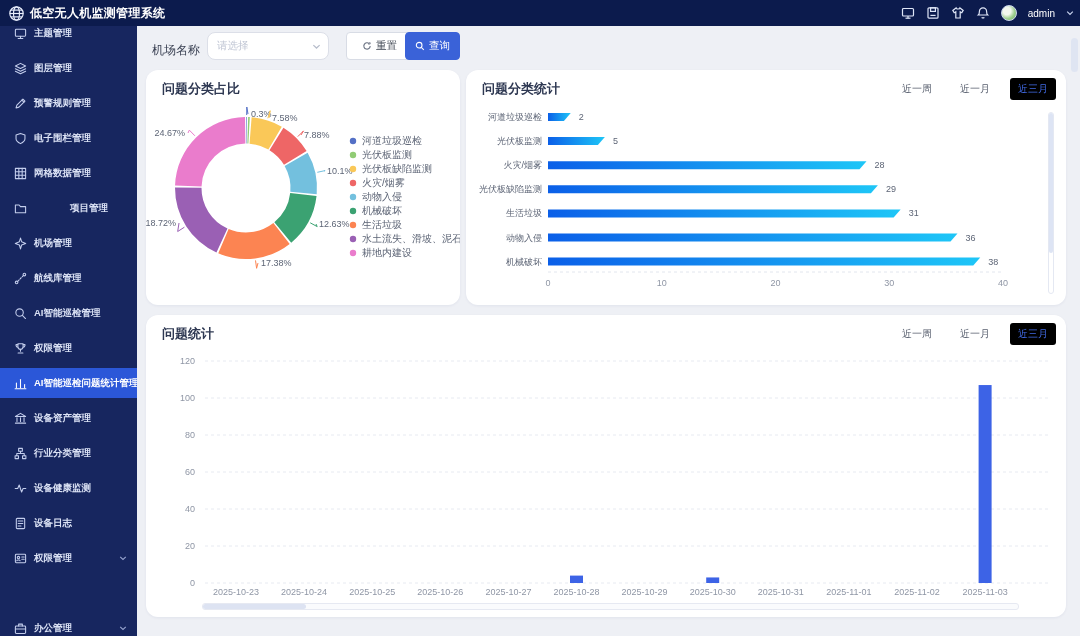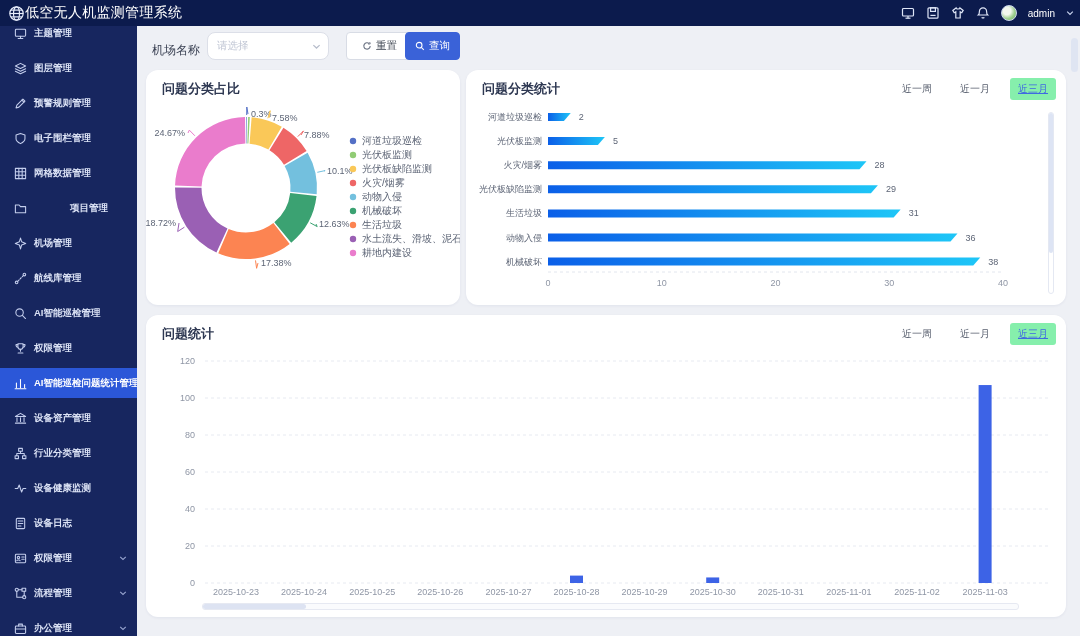--- a/index.html
+++ b/index.html
@@ -3,21 +3,21 @@
 <meta charset="utf-8">
 <style>
   * { margin:0; padding:0; box-sizing:border-box; }
   html,body { width:1080px; height:636px; overflow:hidden; }
   body { font-family:"Liberation Sans","DejaVu Sans",sans-serif; background:#eef0f5; position:relative; }
   svg { display:block; font-family:inherit; }
 
   
   .header { position:absolute; left:0; top:0; width:1080px; height:26px; background:#0c1b4d; display:flex; align-items:center; z-index:30; }
   .logo { margin-left:8px; display:flex; align-items:center; }
-  .app-title { color:#fff; font-size:14px; font-weight:normal; letter-spacing:.3px; }
+  .app-title { color:#fff; font-size:12px; font-weight:bold; margin-left:5px; letter-spacing:.3px; }
   .header-right { position:absolute; right:6px; top:0; height:26px; display:flex; align-items:center; gap:11px; }
   .hicon { width:14px; height:14px; color:#dfe6f7; cursor:pointer; }
   .avatar { width:16px; height:16px; border-radius:50%; background:radial-gradient(circle at 35% 35%, #f2f8ee 0 30%, #9ed08f 60%, #6fae62); border:1px solid #cdd8ef; }
   .admin-name { color:#fff; font-size:10px; }
   .chev { width:8px; height:8px; color:#c9d3ee; }
 
   
   .sidebar { position:absolute; left:0; top:26px; width:137px; height:610px; background:#17265f; overflow:hidden; z-index:20; }
   .side-item { position:absolute; left:0; width:137px; height:30px; display:flex; align-items:center; cursor:pointer; color:#dbe2f5; }
   .side-item .sicon { width:13px; height:13px; margin-left:14px; color:#c3cdec; flex:none; }
@@ -37,21 +37,21 @@
   .btn-reset { left:209px; width:67px; background:#fff; border:1px solid #d8dce5; color:#3c434f; }
   .btn-query { left:268px; width:55px; background:#3a62d8; border:1px solid #3a62d8; color:#fff; }
 
   .card { position:absolute; background:#fff; border-radius:12px; box-shadow:0 1px 3px rgba(20,40,100,.06); overflow:hidden;padding-left:32px; }
   #card-pie  { left:9px;   top:44px;  width:314px; height:235px; }
   #card-hbar { left:329px; top:44px;  width:600px; height:235px; }
   #card-vbar { left:9px;   top:289px; width:920px; height:302px; }
   .card-title { position:absolute; left:16px; top:10px; font-size:13px; font-weight:600; color:#2e3852; z-index:2; }
   .tabs { position:absolute; right:10px; top:8px; display:flex; align-items:center; gap:12px; z-index:2; }
   .tab { font-size:10px; color:#5a6170; padding:4px 8px; border-radius:3px; cursor:pointer; }
-  .tab.active { color:#4069e1; background:#86efac;text-decoration:underline; }
+  .tab.active { color:#4069e1; background:#000000; }
 
   .chart-svg { position:absolute; left:0; top:0; }
 
   
   .vscroll { position:absolute; left:582px; top:42px; width:6px; height:182px; background:#fff; border:1px solid #e4e8f2; border-radius:3px; cursor:pointer; }
   .vscroll .thumb { position:absolute; left:0; top:0; width:4px; height:140px; background:#dde4f4; border-radius:3px; }
   .hslider { position:absolute; left:56px; top:288px; width:817px; height:7px; background:#fafbfd; border:1px solid #e6e9f2; border-radius:3px; cursor:pointer; }
   .hslider .thumb { position:absolute; left:0; top:0; width:103px; height:5px; background:#dde3f2; border-radius:3px; }
   .page-scrollbar { position:absolute; right:2px; top:38px; width:7px; height:34px; background:#dfe5f2; border-radius:4px; z-index:40; cursor:pointer; }
 </style>
@@ -227,34 +227,20 @@
     </div>
     <div class="side-item" style="top: 517px;">
       <svg class="sicon" viewBox="0 0 14 14" fill="none" stroke="currentColor" stroke-width="1.15" stroke-linejoin="round" stroke-linecap="round">
         <rect x="1.5" y="2.5" width="11" height="9" rx="1"></rect>
         <circle cx="4.8" cy="6" r="1.3"></circle>
         <path d="M3 9.5 C3 8.2 6.6 8.2 6.6 9.5"></path>
         <line x1="8.4" y1="5.4" x2="11" y2="5.4"></line>
         <line x1="8.4" y1="7.8" x2="11" y2="7.8"></line>
       </svg>
       <span class="slabel">权限管理</span>
-      <span class="schev">
-        <svg viewBox="0 0 8 8" fill="none" stroke="currentColor" stroke-width="1.1">
-          <polyline points="1.2,2.8 4,5.4 6.8,2.8"></polyline>
-        </svg>
-      </span>
-    </div>
-    <div class="side-item" style="top: 552px;">
-      <svg class="sicon" viewBox="0 0 14 14" fill="none" stroke="currentColor" stroke-width="1.15" stroke-linejoin="round" stroke-linecap="round">
-        <circle cx="3" cy="3" r="1.7"></circle>
-        <rect x="8.6" y="1.4" width="4" height="3.2"></rect>
-        <circle cx="11" cy="11" r="1.7"></circle>
-        <path d="M4.7 3 H8.6 M11 4.6 V9.3 M3 4.7 V11 H9.3"></path>
-      </svg>
-      <span class="slabel">流程管理</span>
       <span class="schev">
         <svg viewBox="0 0 8 8" fill="none" stroke="currentColor" stroke-width="1.1">
           <polyline points="1.2,2.8 4,5.4 6.8,2.8"></polyline>
         </svg>
       </span>
     </div>
     <div class="side-item" style="top: 587px;">
       <svg class="sicon" viewBox="0 0 14 14" fill="none" stroke="currentColor" stroke-width="1.15" stroke-linejoin="round" stroke-linecap="round">
         <rect x="1.5" y="4.3" width="11" height="8" rx="1"></rect>
         <path d="M5 4.3 V2.3 H9 V4.3"></path>

